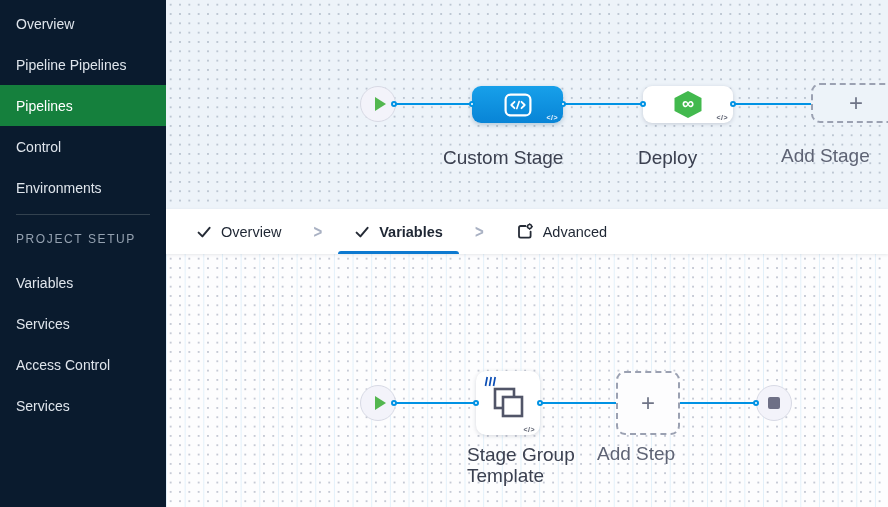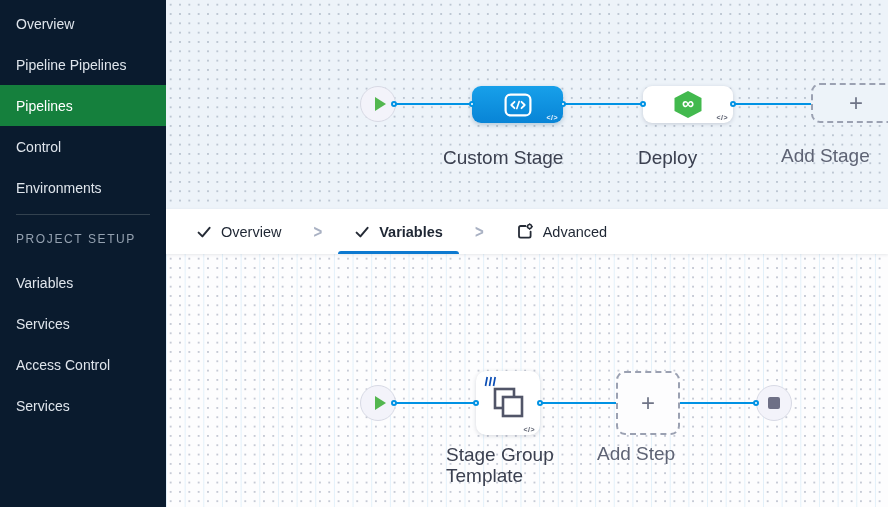--- a/index.html
+++ b/index.html
@@ -196,16 +196,16 @@
 
     <div class="node-round" style="left:590px; top:131px;">
       <span class="stop-square"></span>
     </div>
 
     <div class="port" style="left:228px; top:149px;"></div>
     <div class="port" style="left:310px; top:149px;"></div>
     <div class="port" style="left:374px; top:149px;"></div>
     <div class="port" style="left:590px; top:149px;"></div>
 
-    <div class="node-label" style="left:280px; top:190px; width:110px;">Stage Group Template</div>
+    <div class="node-label" style="left:301px; top:190px; width:110px;">Stage Group Template</div>
     <div class="node-label muted" style="left:431px; top:189px; width:150px;">Add Step</div>
   </section>
 </div>
 
 </body></html>

